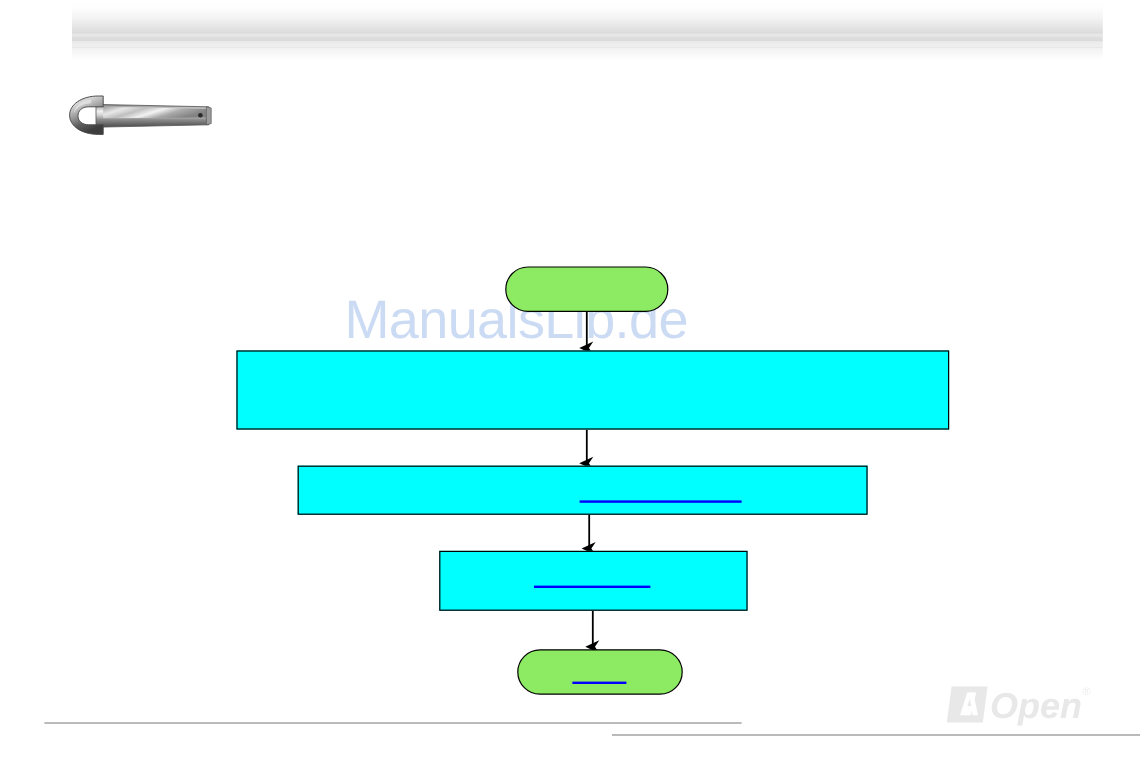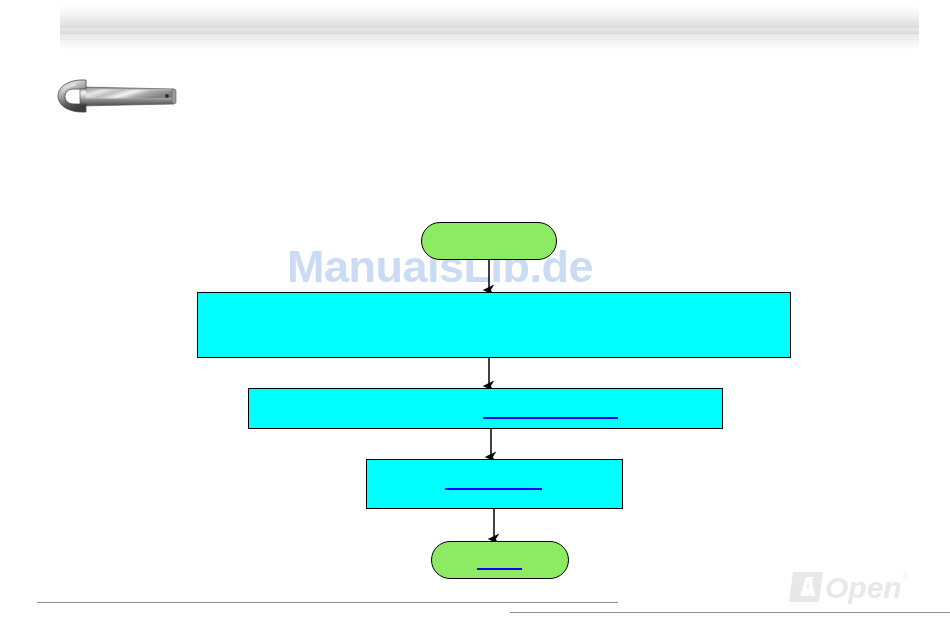--- a/index.html
+++ b/index.html
@@ -57,21 +57,21 @@
     width: 130px;
     height: 40px;
   }
 
   
   .watermark {
     position: absolute;
     left: 287px;
     top: 241px;
     font-size: 45px;
-    font-weight: bold;
+    font-weight: normal;
     letter-spacing: -0.5px;
     color: #ccdbf4;
     white-space: nowrap;
     user-select: none;
   }
 
   
   .flow {
     position: absolute;
     left: 0;

